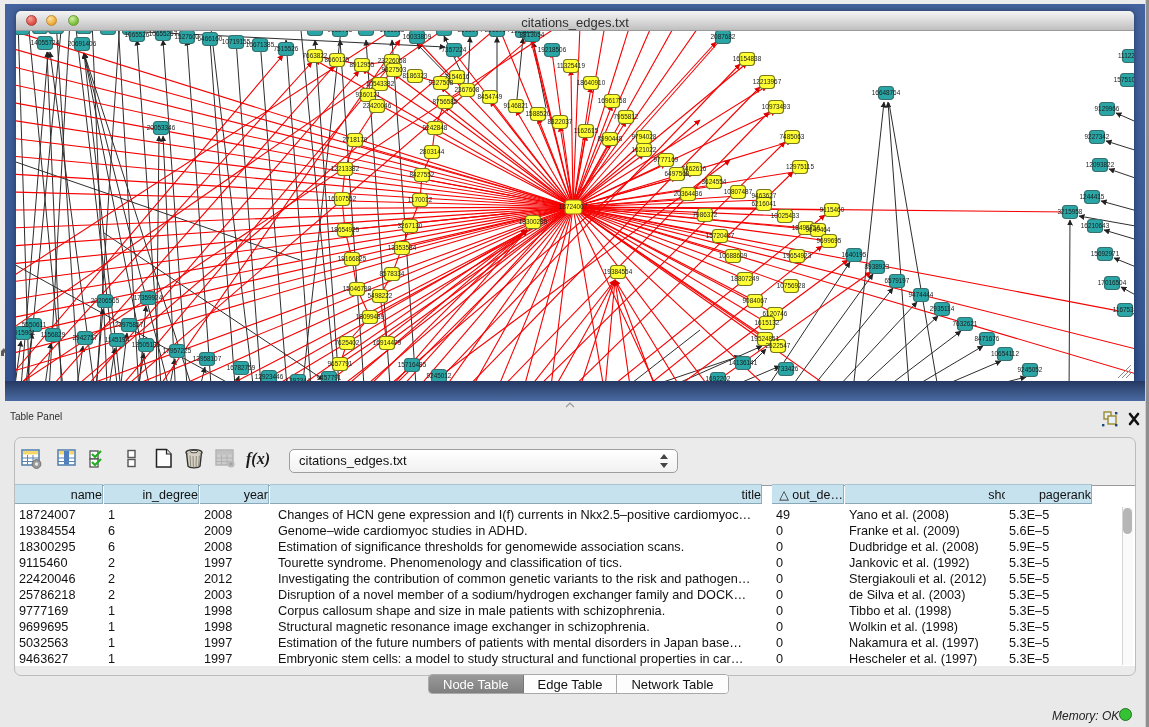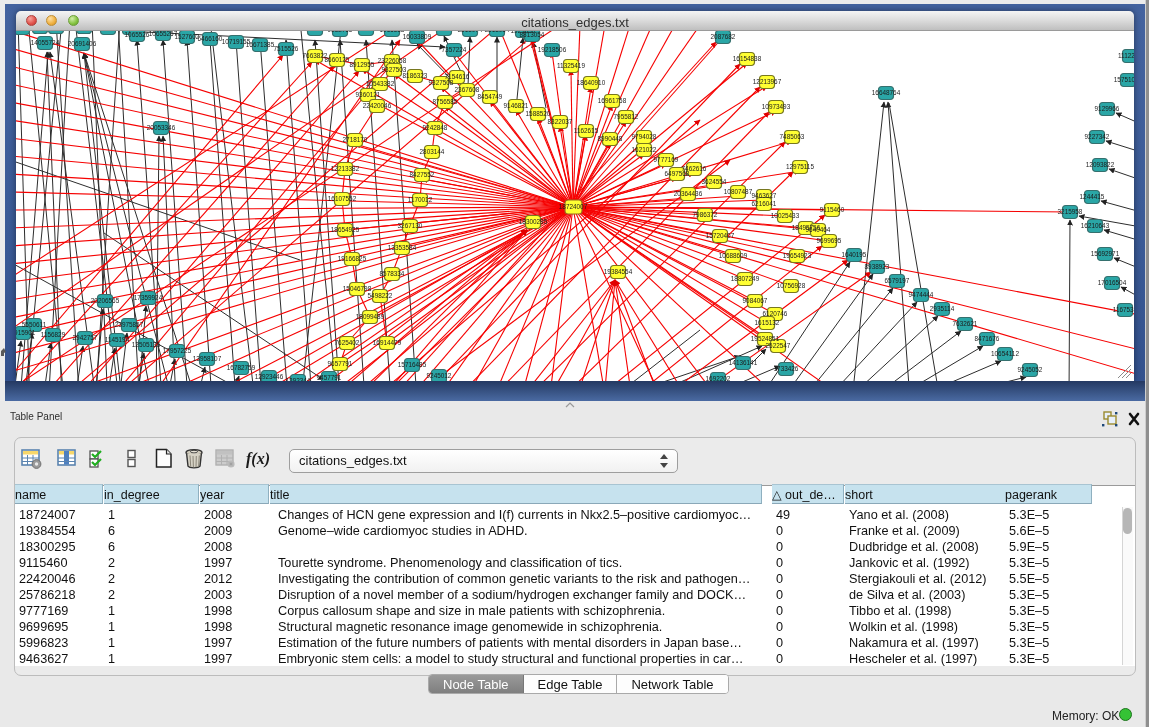--- a/index.html
+++ b/index.html
@@ -27,33 +27,33 @@
   background:#ebebeb; border:1px solid #bcbcbc; border-radius:7px; }
 #dropdown { position:absolute; left:289px; top:48px; width:389px; height:24px;
   background:linear-gradient(#ffffff,#f1f1f1); border:1px solid #9e9e9e;
   border-radius:5px; font-size:13px; color:#111; line-height:22px;
   padding-left:9px; }
 #table { position:absolute; left:15px; top:485px; width:1120px; height:181px;
   background:#fff; border-top:1px solid #9a9a9a; }
 .hcell { position:absolute; top:484px; height:20px; background:#c6e2ee;
   border-right:1px solid #8fb0c0; border-top:1px solid #a8c4d2;
   border-bottom:1px solid #8aa8b8; font-size:12.5px; color:#111;
-  text-align:left; line-height:20px; }
+  text-align:right; line-height:20px; }
 .trow { position:absolute; left:0; width:1135px; height:16px; }
 .cell { position:absolute; top:1px; font-size:12.7px; color:#111;
   white-space:nowrap; overflow:hidden; }
 #tabbar { position:absolute; left:428px; top:674px; height:20px;
   display:flex; border:1px solid #a9a9a9; border-radius:4px;
   overflow:hidden; background:#fff; }
 .tab { font-size:13px; line-height:19px; padding:0 14px; color:#111;
   border-right:1px solid #a9a9a9; background:#fdfdfd; }
 .tab.sel { background:linear-gradient(#9a9a9a,#7f7f7f); color:#fff;
   border-right:1px solid #777; }
 .tab:last-child { border-right:none; }
-#mem { position:absolute; left:1052px; top:709px; font-size:12px; color:#222; }
+#mem { position:absolute; left:1052px; top:709px; font-size:12px; color:#222;font-style:italic; }
 #memdot { position:absolute; left:1119px; top:708px; width:13px; height:13px;
   border-radius:50%; background:#35c335; border:1.5px solid #1d741d; }
 #rsliver { position:absolute; left:1145px; top:0; width:1px; height:727px; background:#cfcfcf; }
 #rscroll { position:absolute; left:1146px; top:0; width:3px; height:727px; background:#8f8f8f; }
 </style></head>
 <body>
 <div id="desktop"></div>
 <svg width="8" height="10" style="position:absolute;left:0;top:347px" viewBox="0 0 8 10">
     <path d="M1 9 L1 4 L4 1 L6 5 L4 6 L4 9 z" fill="#5a5a5a"></path>
   </svg>
@@ -736,20 +736,21 @@
     <div class="cell" style="left:204px;width:66px">2009</div>
     <div class="cell" style="left:278px;width:494px">Genome–wide cardiomyoc studies in ADHD.</div>
     <div class="cell" style="left:776px;width:69px">0</div>
     <div class="cell" style="left:849px;width:156px">Franke et al. (2009)</div>
     <div class="cell" style="left:1009px;width:84px">5.6E–5</div>
   </div>
 <div class="trow" style="top:539px">
     <div class="cell" style="left:19px;width:85px">18300295</div>
     <div class="cell" style="left:108px;width:92px">6</div>
     <div class="cell" style="left:204px;width:66px">2008</div>
+    <div class="cell" style="left:278px;width:494px">Estimation of significance thresholds for genomewide association scans.</div>
     <div class="cell" style="left:776px;width:69px">0</div>
     <div class="cell" style="left:849px;width:156px">Dudbridge et al. (2008)</div>
     <div class="cell" style="left:1009px;width:84px">5.9E–5</div>
   </div>
 <div class="trow" style="top:555px">
     <div class="cell" style="left:19px;width:85px">9115460</div>
     <div class="cell" style="left:108px;width:92px">2</div>
     <div class="cell" style="left:204px;width:66px">1997</div>
     <div class="cell" style="left:278px;width:494px">Tourette syndrome. Phenomenology and classification of tics.</div>
     <div class="cell" style="left:776px;width:69px">0</div>
@@ -780,27 +781,27 @@
     <div class="cell" style="left:204px;width:66px">1998</div>
     <div class="cell" style="left:278px;width:494px">Corpus callosum shape and size in male patients with schizophrenia.</div>
     <div class="cell" style="left:776px;width:69px">0</div>
     <div class="cell" style="left:849px;width:156px">Tibbo et al. (1998)</div>
     <div class="cell" style="left:1009px;width:84px">5.3E–5</div>
   </div>
 <div class="trow" style="top:619px">
     <div class="cell" style="left:19px;width:85px">9699695</div>
     <div class="cell" style="left:108px;width:92px">1</div>
     <div class="cell" style="left:204px;width:66px">1998</div>
-    <div class="cell" style="left:278px;width:494px">Structural magnetic resonance image genomewide in schizophrenia.</div>
+    <div class="cell" style="left:278px;width:494px">Structural magnetic resonance image exchanger in schizophrenia.</div>
     <div class="cell" style="left:776px;width:69px">0</div>
     <div class="cell" style="left:849px;width:156px">Wolkin et al. (1998)</div>
     <div class="cell" style="left:1009px;width:84px">5.3E–5</div>
   </div>
 <div class="trow" style="top:635px">
-    <div class="cell" style="left:19px;width:85px">5996823</div>
+    <div class="cell" style="left:19px;width:85px">5032563</div>
     <div class="cell" style="left:108px;width:92px">1</div>
     <div class="cell" style="left:204px;width:66px">1997</div>
     <div class="cell" style="left:278px;width:494px">Estimation of the future numbers of patients with mental disorders in Japan base…</div>
     <div class="cell" style="left:776px;width:69px">0</div>
     <div class="cell" style="left:849px;width:156px">Nakamura et al. (1997)</div>
     <div class="cell" style="left:1009px;width:84px">5.3E–5</div>
   </div>
 <div class="trow" style="top:651px">
     <div class="cell" style="left:19px;width:85px">9463627</div>
     <div class="cell" style="left:108px;width:92px">1</div>

